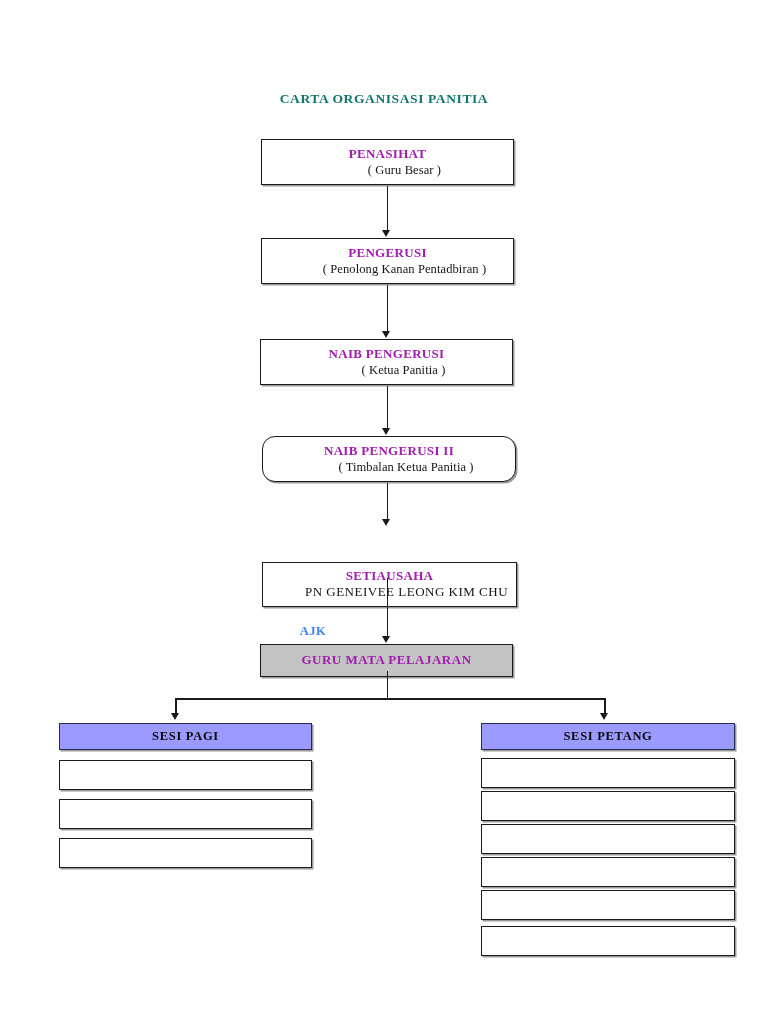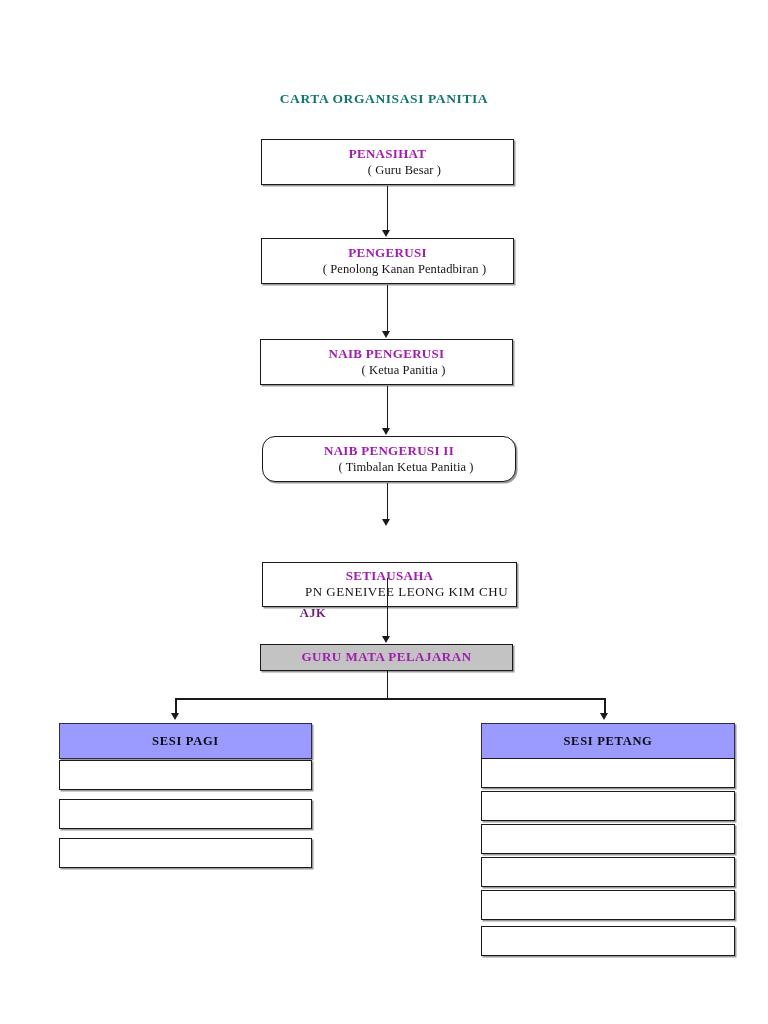--- a/index.html
+++ b/index.html
@@ -79,29 +79,29 @@
   #node-naib-pengerusi { top: 339px; left: 260px; }
   #node-naib-pengerusi-ii { top: 436px; left: 262px; width: 254px; border-radius: 13px; }
   #node-setiausaha     { top: 527px; left: 262px; width: 255px; height: 45px; margin-top: 35px; }
 
   
   .node.gray {
     background: #c3c3c3;
     left: 260px;
     top: 644px;
     width: 253px;
-    height: 27px;
+    height: 33px;
     border: 1.5px solid #1a1a1a;
   }
   .node.gray .title-line { font-size: 13px; letter-spacing: 0.5px; }
 
   
   .node.purple {
     background: #9a9aff;
-    height: 36px;
+    height: 27px;
     border: 1.5px solid #2b2b4d;
   }
   .node.purple .title-line {
     font-size: 12.5px;
     letter-spacing: 0.7px;
     color: #0a0a0a;
   }
   #hdr-sesi-pagi   { left: 59px;  top: 723px; width: 253px; }
   #hdr-sesi-petang { left: 481px; top: 723px; width: 254px; }
 
@@ -114,28 +114,28 @@
     box-shadow: 1.5px 1.5px 0 #9a9a9a;
     height: 30px;
   }
   .slot.left  { left: 59px;  width: 253px; }
   .slot.right { left: 481px; width: 254px; }
 
   
   .ajk-label {
     position: absolute;
     left: 0;
-    top: 606px;
+    top: 624px;
     width: 626px;
     text-align: center;
     font-family: "Liberation Serif", serif;
     font-weight: bold;
     font-size: 12.5px;
     letter-spacing: 0.5px;
-    color: #701a75;
+    color: #3b82f6;
   }
 
   
   .vline {
     position: absolute;
     width: 1.6px;
     background: #1a1a1a;
   }
   .hline {
     position: absolute;

